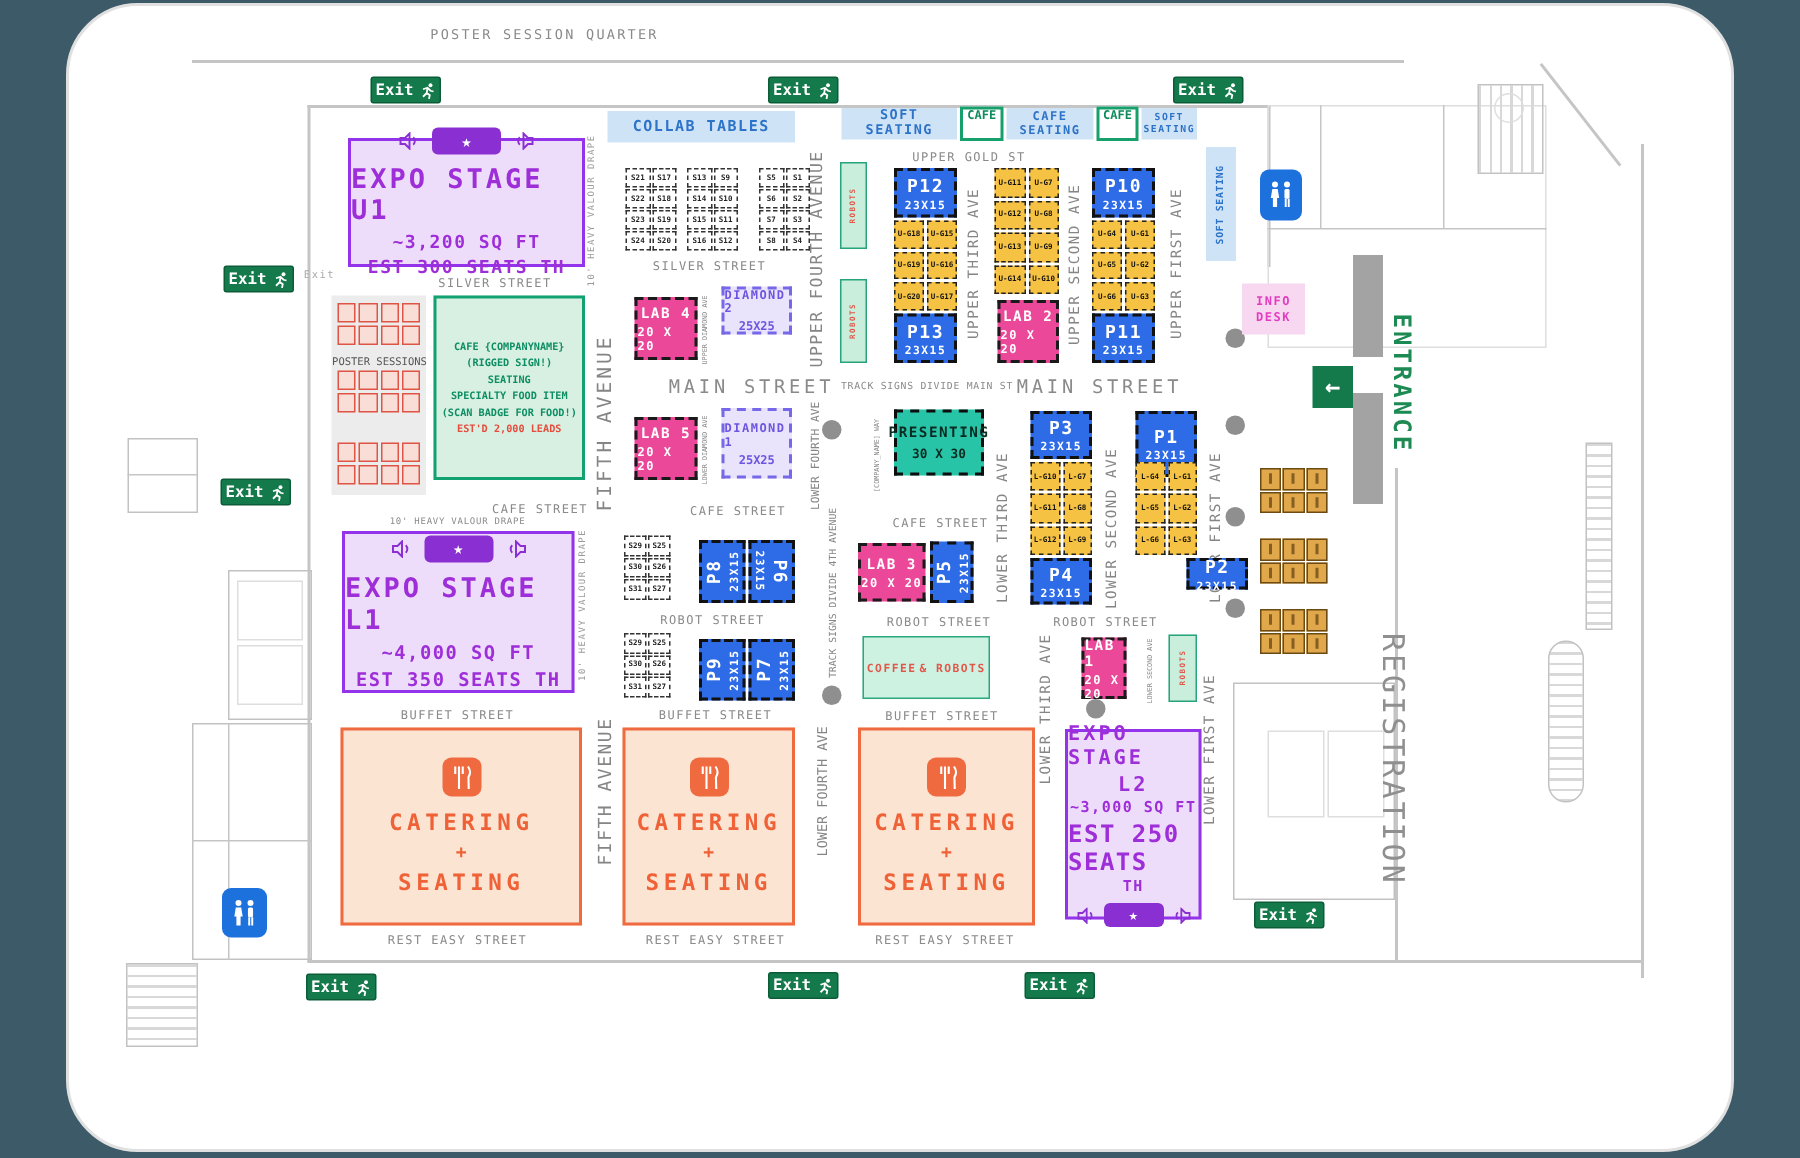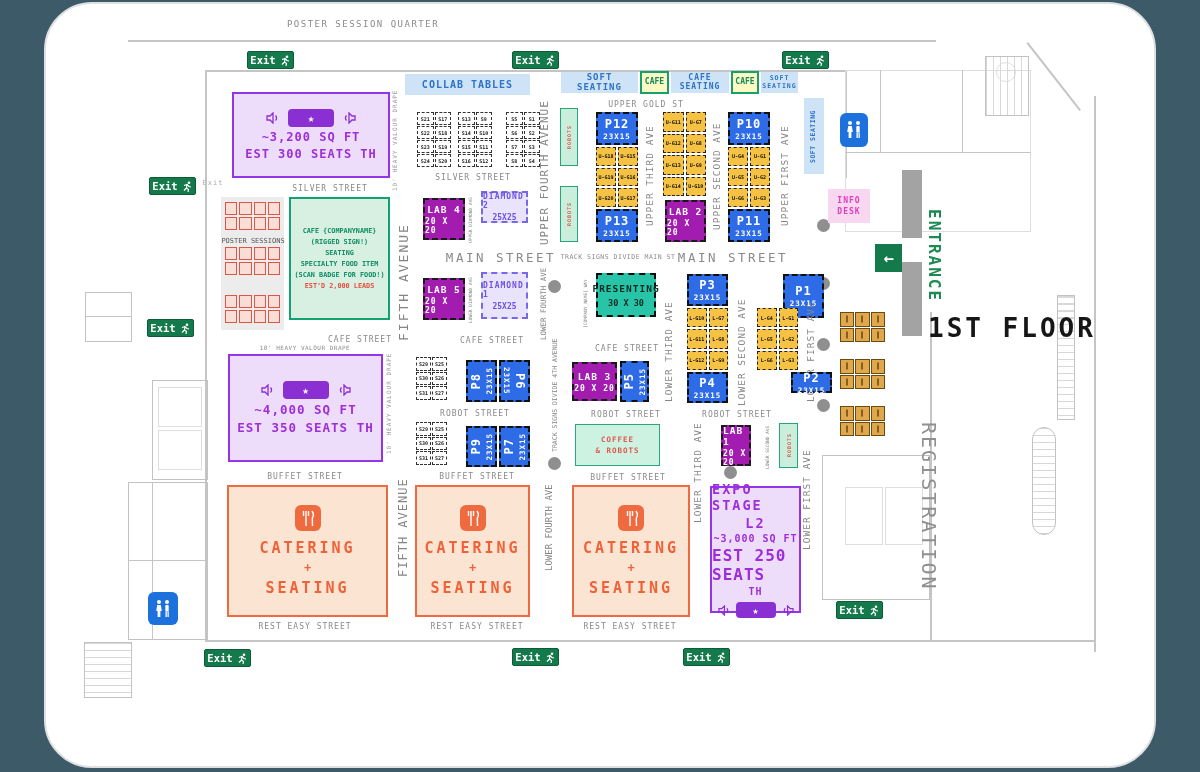--- a/index.html
+++ b/index.html
@@ -13,38 +13,38 @@
   .hatch-v{position:absolute;border:1.2px solid #c2c2c2;background:repeating-linear-gradient(180deg,#d8d8d8 0 1.5px,transparent 1.5px 7px)}
   .hatch-h{position:absolute;border:1.2px solid #c2c2c2;background:repeating-linear-gradient(90deg,#d8d8d8 0 1.5px,transparent 1.5px 7px)}
   .dot{position:absolute;width:13px;height:13px;border-radius:50%;background:#8f8f8f}
   .street{position:absolute;transform:translateX(-50%);color:#8a8a8a;font-size:8px;letter-spacing:1px;white-space:nowrap}
   .street.lg{font-size:12.5px;letter-spacing:2.5px}
   .street.sm{font-size:6.5px;letter-spacing:.5px}
   .vtext{position:absolute;writing-mode:vertical-rl;transform:rotate(180deg);color:#858585;white-space:nowrap;letter-spacing:1px;display:flex;align-items:center;justify-content:center}
   .vtext.down{transform:none}
   .exit{position:absolute;width:47px;height:18px;background:#157a4b;border:1px solid #0c5c38;border-radius:2px;display:flex;align-items:center;justify-content:center;gap:4px;color:#fff;font-weight:bold;font-size:10.5px}
   .banner-blue{position:absolute;background:#cfe3f6;color:#2d73c8;display:flex;align-items:center;justify-content:center;font-weight:bold;font-size:10px;letter-spacing:1px;text-align:center;line-height:1.1}
-  .cafe-box{position:absolute;background:#fef9c3;border:2px solid #16a06c;color:#0f8a5c;display:flex;align-items:center;justify-content:center;font-weight:bold;font-size:9px;text-align:center;line-height:1.1}
+  .cafe-box{position:absolute;background:#ffffff;border:2px solid #16a06c;color:#0f8a5c;display:flex;justify-content:center;font-weight:bold;font-size:9px;text-align:center;line-height:1.1}
   .sgrid{position:absolute;display:grid;grid-template-columns:1fr 1fr;gap:1px}
   .sgrid div{background:#fff;border:1px dashed #333;color:#222;font-size:5px;font-weight:bold;display:flex;align-items:center;justify-content:center}
   .gcol{position:absolute;display:grid;grid-template-columns:1fr 1fr;gap:2px}
   .gcol div{background:#f5c243;border:1.5px dashed #222;color:#111;font-size:5px;font-weight:bold;display:flex;align-items:center;justify-content:center}
   .pgrid{position:absolute;display:grid;grid-template-columns:repeat(4,1fr);gap:2px}
   .pgrid div{background:#f9ded8;border:1.5px solid #df5545}
   .bcluster{position:absolute;display:grid;grid-template-columns:repeat(3,1fr);gap:1px}
   .bcluster div{background:#e0a84b;border:1px solid #6b4a14;position:relative}
   .bcluster div::after{content:"";position:absolute;left:50%;top:50%;width:2px;height:7px;transform:translate(-50%,-50%);background:rgba(70,45,8,.6)}
   .pb{position:absolute;background:#2e6be6;border:2px dashed #111;color:#fff;display:flex;flex-direction:column;align-items:center;justify-content:center;gap:1px}
   .pb .nm{font-weight:bold;font-size:12px;letter-spacing:1px}
   .pb .sz{font-size:7.5px;font-weight:bold;letter-spacing:1px}
   .pb.vert{flex-direction:row;gap:2px}
   .pb.vert .nm,.pb.vert .sz{writing-mode:vertical-rl;transform:rotate(180deg)}
   .pb.vert.rev{flex-direction:row-reverse}
   .pb.vert.rev .nm,.pb.vert.rev .sz{transform:none}
-  .lab{position:absolute;background:#a21caf;border:2.5px dashed #1a1a1a;color:#fff;display:flex;flex-direction:column;align-items:center;justify-content:center;gap:2px}
+  .lab{position:absolute;background:#ec4899;border:2.5px dashed #1a1a1a;color:#fff;display:flex;flex-direction:column;align-items:center;justify-content:center;gap:2px}
   .lab .nm{font-weight:bold;font-size:9.5px;letter-spacing:1px}
   .lab .sz{font-size:8px;font-weight:bold;letter-spacing:1px}
   .diamond{position:absolute;background:#e9e4fb;border:2px dashed #7668e8;color:#6f54e0;display:flex;flex-direction:column;align-items:center;justify-content:center;gap:3px}
   .diamond .nm{font-weight:bold;font-size:8px;letter-spacing:1px}
   .diamond .sz{font-weight:bold;font-size:8px}
   .presenting{position:absolute;background:#28c4a8;border:2.5px dashed #0d0d0d;color:#0a2b22;display:flex;flex-direction:column;align-items:center;justify-content:center;gap:4px}
   .presenting .nm{font-weight:bold;font-size:9.5px;letter-spacing:1px}
   .presenting .sz{font-weight:bold;font-size:8.5px}
   .robots-block{position:absolute;background:#c9eedb;border:1.5px solid #27a47c;display:flex;align-items:center;justify-content:center}
   .robots-block span{writing-mode:vertical-rl;transform:rotate(180deg);color:#e2574a;font-size:5px;font-weight:bold;letter-spacing:1px}
@@ -54,21 +54,21 @@
   .stage .title{font-weight:bold;letter-spacing:2px}
   .stage .meta{font-weight:bold;letter-spacing:1px}
   .catering{position:absolute;background:#fce4d3;border:2px solid #f06a40;color:#ef6238;display:flex;flex-direction:column;align-items:center;justify-content:center;gap:4px}
   .catering .t{font-weight:bold;font-size:15px;letter-spacing:3px}
   .catering .p{font-weight:bold;font-size:12px}
   .cat-icon{width:26px;height:26px;background:#f06a40;border-radius:6px;display:flex;align-items:center;justify-content:center;margin-bottom:4px}
   .info-desk{position:absolute;background:#f8d7f0;color:#e23cc0;display:flex;flex-direction:column;align-items:center;justify-content:center;font-weight:bold;font-size:8px;letter-spacing:1px;gap:2px}
   .restroom{position:absolute;background:#1d71dd;border-radius:6px;display:flex;align-items:center;justify-content:center}
   .arrow-sign{position:absolute;background:#157a4b;color:#fff;display:flex;align-items:center;justify-content:center;font-size:17px;font-weight:bold}
   .lobby{position:absolute;color:#161616;font-weight:600;font-size:26px;letter-spacing:3px;text-align:center;line-height:1.25;white-space:nowrap}
-  .coffee{position:absolute;background:#cdf2e2;border:1.5px solid #29a87e;color:#e2574a;display:flex;flex-direction:column;align-items:center;justify-content:center;font-weight:bold;font-size:7.5px;letter-spacing:1px;gap:2px}
+  .coffee{position:absolute;background:#cdf2e2;border:1.5px solid #29a87e;color:#e2574a;display:flex;flex-direction:row;align-items:center;justify-content:center;font-weight:bold;font-size:7.5px;letter-spacing:1px;gap:2px}
 </style>
 </head>
 <body>
 
 <div id="plan"></div>
 
 <div class="wall" style="left:128px;top:40px;width:808px;height:2px"></div>
 <div class="wall" style="left:205px;top:70px;width:642px;height:1.5px"></div>
 <div class="wall" style="left:205px;top:70px;width:1.5px;height:572px"></div>
 <div class="wall" style="left:205px;top:640px;width:730px;height:1.5px"></div>
@@ -203,20 +203,21 @@
         <path d="M9.5 3.5a3.5 3.5 0 0 1 0 5"></path>
       </svg>
     <div class="starbox">
         <span>★</span>
       </div>
     <svg width="13" height="12" viewBox="0 0 13 12" fill="none" stroke="#8a2fd2" stroke-width="1.3">
         <path d="M12 4H9L6 1v10l3-3h3z"></path>
         <path d="M3.5 3.5a3.5 3.5 0 0 0 0 5"></path>
       </svg>
   </div>
+  <div class="title" style="font-size:18px;margin-top:3px">EXPO STAGE U1</div>
   <div class="meta" style="font-size:12px">~3,200 SQ FT</div>
   <div class="meta" style="font-size:12px">EST 300 SEATS TH</div>
 </div>
 <div class="vtext" style="left:391px;top:98px;height:84px;font-size:6px;color:#9a9a9a">10' HEAVY VALOUR DRAPE</div>
 <div class="street" style="left:330px;top:184px">SILVER STREET</div>
 
 <div class="sgrid" style="left:417px;top:112px;width:34px;height:55px;grid-template-rows:repeat(4,1fr)">
     <div>S21</div>
     <div>S17</div>
     <div>S22</div>
@@ -321,21 +322,20 @@
 </div>
 <div class="info-desk" style="left:828px;top:189px;width:42px;height:34px">
     <span>INFO</span>
     <span>DESK</span>
   </div>
 <div class="arrow-sign" style="left:875px;top:244px;width:27px;height:28px">
     <span>←</span>
   </div>
 <div class="vtext down" style="left:925px;top:203px;height:106px;font-size:16px;color:#1c8a52;font-weight:bold;letter-spacing:2px">ENTRANCE</div>
 <div class="lobby" style="left:928px;top:312px;width:160px">
-  <div>1ST FLOOR</div>
 </div>
 <div class="vtext down" style="left:917px;top:408px;height:196px;font-size:20px;color:#8f8f8f;letter-spacing:2px">REGISTRATION</div>
 
 <div class="bcluster" style="left:840px;top:312px;width:45px;height:30px">
     <div></div>
     <div></div>
     <div></div>
     <div></div>
     <div></div>
     <div></div>
@@ -430,21 +430,21 @@
 <div class="vtext" style="left:583px;top:277px;height:54px;font-size:4.5px;letter-spacing:0">[COMPANY_NAME] WAY</div>
 <div class="presenting" style="left:596px;top:273px;width:60px;height:44px">
     <span class="nm">PRESENTING</span>
     <span class="sz">30 X 30</span>
   </div>
 
 <div class="pb" style="left:687px;top:274px;width:41px;height:32px">
     <span class="nm">P3</span>
     <span class="sz">23X15</span>
   </div>
-<div class="pb" style="left:783px;top:274px;width:41px;height:44px">
+<div class="pb" style="left:757px;top:274px;width:41px;height:44px">
     <span class="nm">P1</span>
     <span class="sz">23X15</span>
   </div>
 <div class="vtext" style="left:663px;top:303px;height:98px;font-size:9.5px">LOWER THIRD AVE</div>
 <div class="gcol" style="left:687px;top:308px;width:41px;height:62px;grid-template-rows:repeat(3,1fr)">
     <div>L-G10</div>
     <div>L-G7</div>
     <div>L-G11</div>
     <div>L-G8</div>
     <div>L-G12</div>
@@ -541,20 +541,21 @@
         <path d="M9.5 3.5a3.5 3.5 0 0 1 0 5"></path>
       </svg>
     <div class="starbox">
         <span>★</span>
       </div>
     <svg width="13" height="12" viewBox="0 0 13 12" fill="none" stroke="#8a2fd2" stroke-width="1.3">
         <path d="M12 4H9L6 1v10l3-3h3z"></path>
         <path d="M3.5 3.5a3.5 3.5 0 0 0 0 5"></path>
       </svg>
   </div>
+  <div class="title" style="font-size:18px;margin-top:4px">EXPO STAGE L1</div>
   <div class="meta" style="font-size:12.5px">~4,000 SQ FT</div>
   <div class="meta" style="font-size:12.5px">EST 350 SEATS TH</div>
 </div>
 <div class="vtext" style="left:385px;top:358px;height:90px;font-size:6px;color:#9a9a9a">10' HEAVY VALOUR DRAPE</div>
 
 <div class="catering" style="left:227px;top:485px;width:161px;height:132px">
   <div class="cat-icon">
       <svg width="15" height="17" viewBox="0 0 15 17" stroke="#fff" stroke-width="1.4" fill="none">
         <path d="M3.5 1v5M6 1v5M8.5 1v5M6 6v10"></path>
         <path d="M12 1c1.6 2.3 1.6 5.2.3 7.2l.2 7.8"></path>

